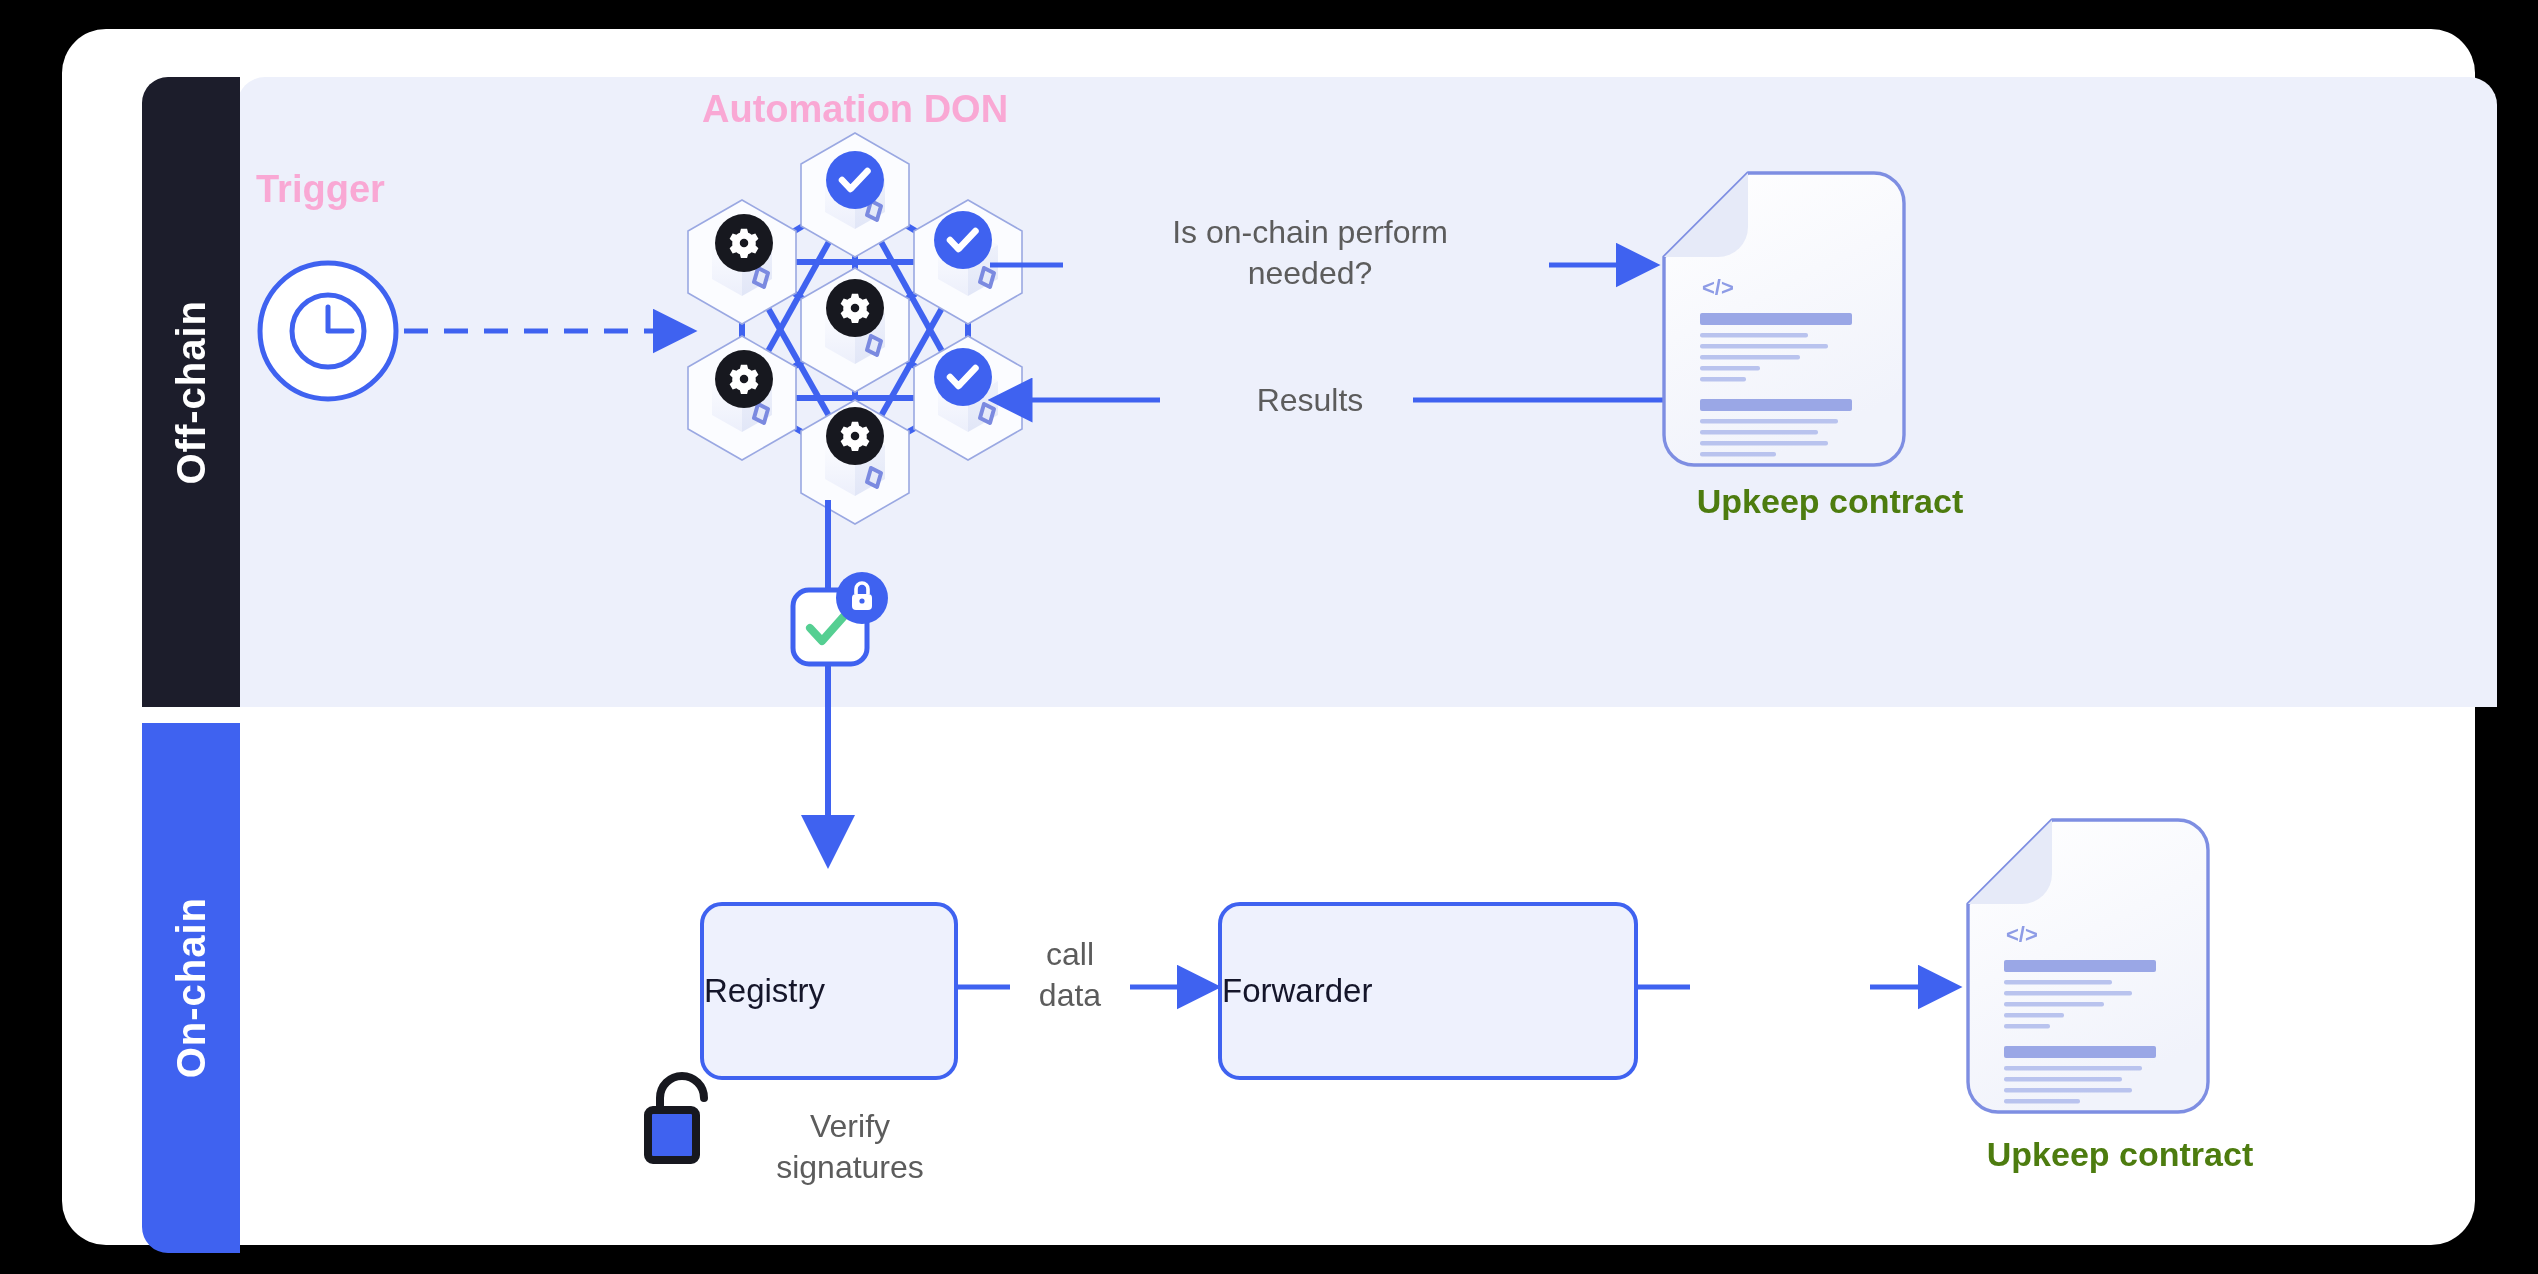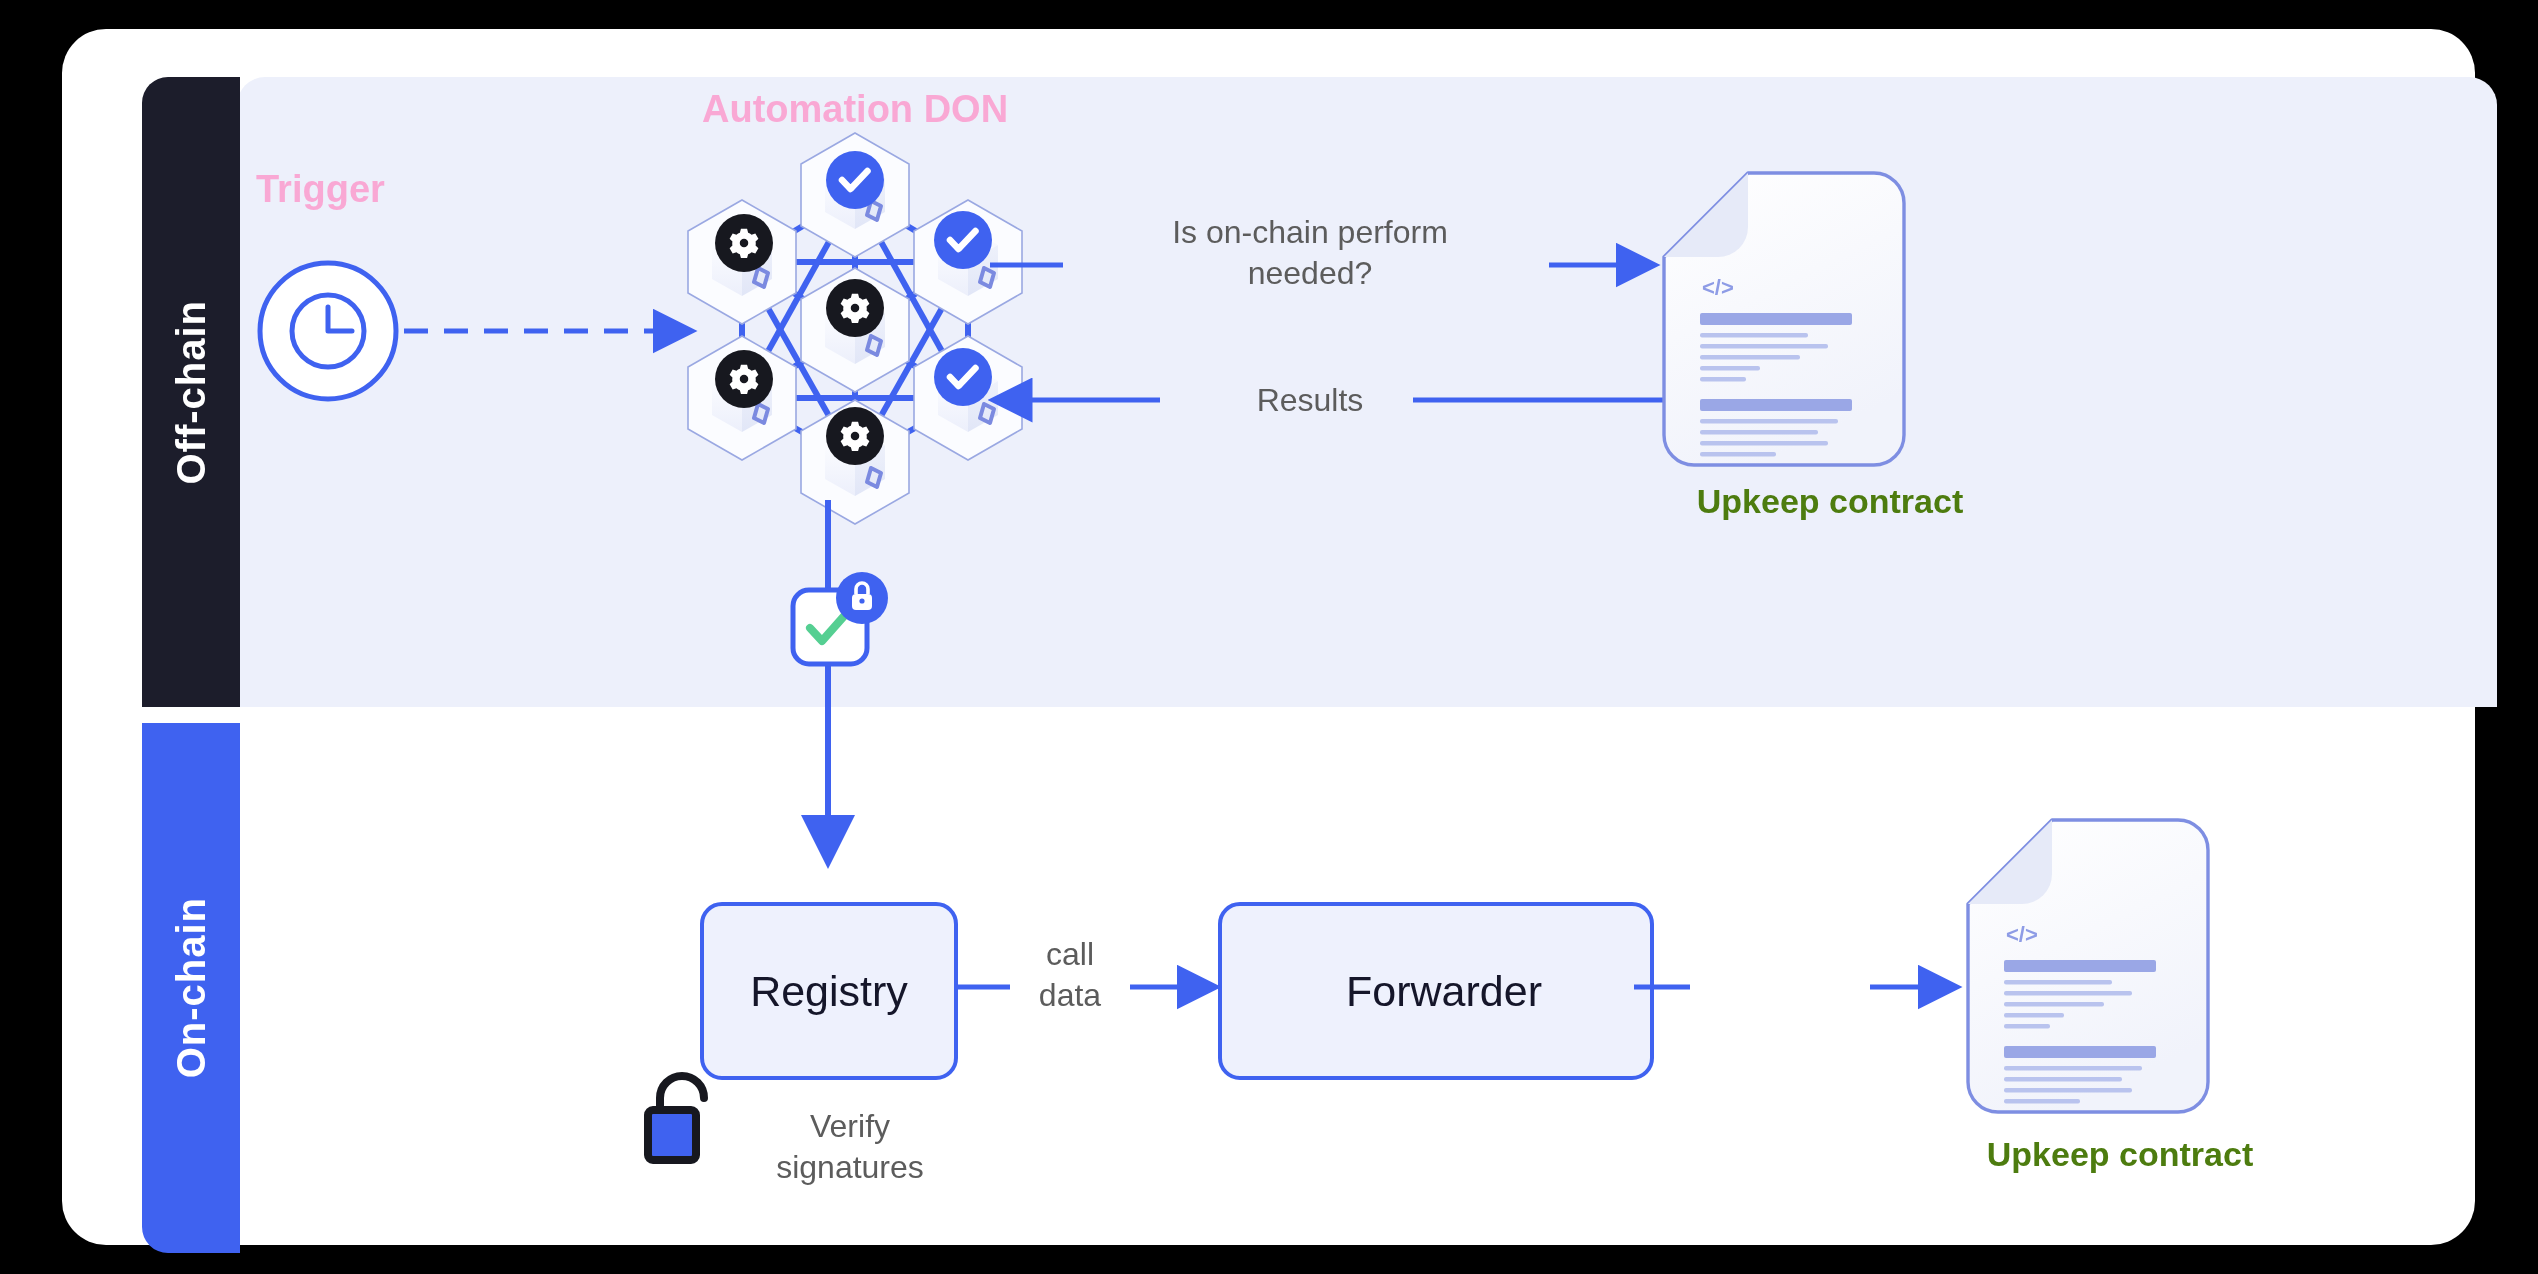--- a/index.html
+++ b/index.html
@@ -18,21 +18,21 @@
   .strip{position:absolute;width:98px;display:flex;align-items:center;justify-content:center;}
   .strip span{writing-mode:vertical-rl;transform:rotate(180deg);font-weight:bold;font-size:40px;letter-spacing:1px;color:#fff;}
   #strip-offchain{left:80px;top:48px;height:630px;background:#1c1d2b;border-radius:26px 0 0 0;}
   #strip-onchain{left:80px;top:694px;height:530px;background:#3f62f0;border-radius:0 0 0 26px;}
 
   .txt{position:absolute;color:#5c5c5c;font-size:32px;line-height:1.28;text-align:center;white-space:pre-line;}
   .bold-lbl{position:absolute;color:#4d7c0f;font-weight:bold;font-size:34px;text-align:center;}
   .title-lbl{position:absolute;color:#f9a8d4;font-weight:bold;font-size:38px;}
 
   
-  .pbox{position:absolute;background:#eef1fd;border:4px solid #3f62f0;border-radius:22px;display:flex;align-items:center;justify-content:center;color:#15162a;font-size:43px;}
+  .pbox{position:absolute;background:#eef1fd;border:4px solid #3f62f0;border-radius:22px;display:flex;align-items:center;color:#15162a;font-size:33px;}
 
   svg.ov{position:absolute;left:0;top:0;width:2538px;height:1274px;pointer-events:none;}
 </style>
 </head>
 <body>
 
 <div id="stage">
   <div id="card">
 
     <div id="offchain-panel"></div>
@@ -56,21 +56,21 @@
 
   <div class="txt" style="left:1000px;top:934px;width:140px;">call
 data</div>
   <div class="txt" style="left:710px;top:1106px;width:280px;">Verify
 signatures</div>
   <div class="bold-lbl" style="left:1770px;top:1135px;width:700px;">Upkeep contract</div>
 
   <div class="pbox" style="left:700px;top:902px;width:250px;height:170px;">
     <span>Registry</span>
   </div>
-  <div class="pbox" style="left:1218px;top:902px;width:412px;height:170px;padding-left:16px;">
+  <div class="pbox" style="left:1218px;top:902px;width:412px;height:170px;">
     <span>Forwarder</span>
   </div>
 
   <svg class="ov" viewBox="0 0 2538 1274" xmlns="http://www.w3.org/2000/svg">
     <defs>
       <marker id="arw" markerWidth="9" markerHeight="9" refX="7.5" refY="4.5" orient="auto">
         <path d="M0,0 L9,4.5 L0,9 z" fill="#3f62f0"></path>
       </marker>
       <linearGradient id="cubeTop" x1="0" y1="0" x2="1" y2="1">
         <stop offset="0%" stop-color="#ffffff"></stop>

